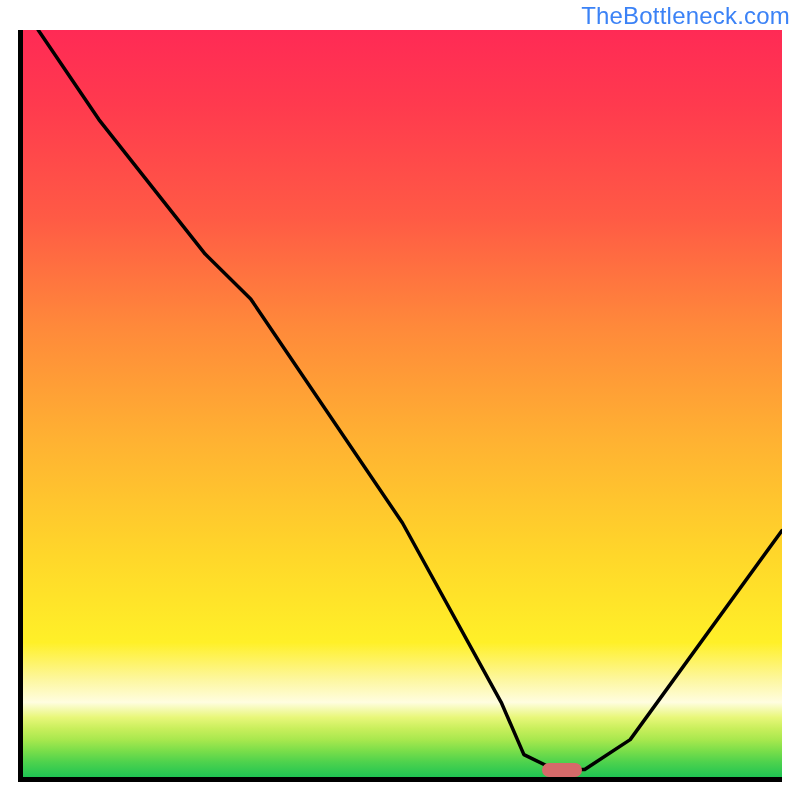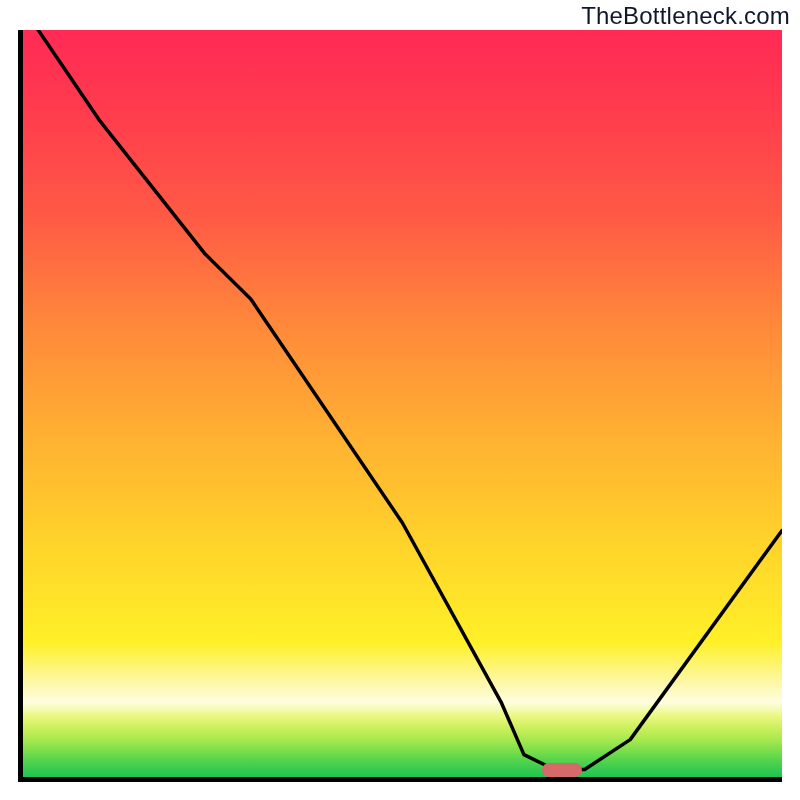--- a/index.html
+++ b/index.html
@@ -13,21 +13,21 @@
   .container {
     position: relative;
     width: 800px;
     height: 800px;
   }
   .watermark {
     position: absolute;
     top: 2px;
     right: 10px;
     font-size: 24px;
-    color: #0f172a;
+    color: #3b82f6;
     font-weight: 400;
     letter-spacing: 0.2px;
   }
   .plot-frame {
     position: absolute;
     left: 18px;
     top: 30px;
     width: 764px;
     height: 752px;
     border-left: 5px solid #000;

